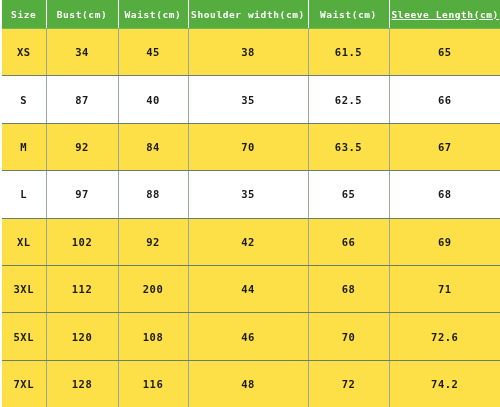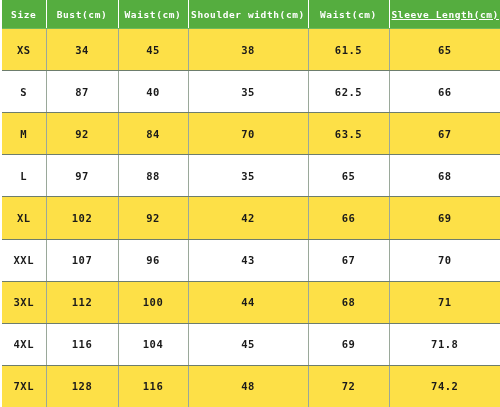--- a/index.html
+++ b/index.html
@@ -127,43 +127,35 @@
         <td>68</td>
       </tr>
       <tr class="row-alt">
         <td>XL</td>
         <td>102</td>
         <td>92</td>
         <td>42</td>
         <td>66</td>
         <td>69</td>
       </tr>
-      <tr class="row-plain">
-        <td>XXL</td>
-        <td>107</td>
-        <td>96</td>
-        <td>43</td>
-        <td>67</td>
-        <td>70</td>
-      </tr>
       <tr class="row-alt">
         <td>3XL</td>
         <td>112</td>
-        <td>100</td>
+        <td>200</td>
         <td>44</td>
         <td>68</td>
         <td>71</td>
       </tr>
-      <tr class="row-plain">
-        <td>4XL</td>
-        <td>116</td>
-        <td>104</td>
-        <td>45</td>
-        <td>69</td>
-        <td>71.8</td>
+      <tr class="row-alt">
+        <td>5XL</td>
+        <td>120</td>
+        <td>108</td>
+        <td>46</td>
+        <td>70</td>
+        <td>72.6</td>
       </tr>
       <tr class="row-alt">
         <td>7XL</td>
         <td>128</td>
         <td>116</td>
         <td>48</td>
         <td>72</td>
         <td>74.2</td>
       </tr>
     </tbody>

